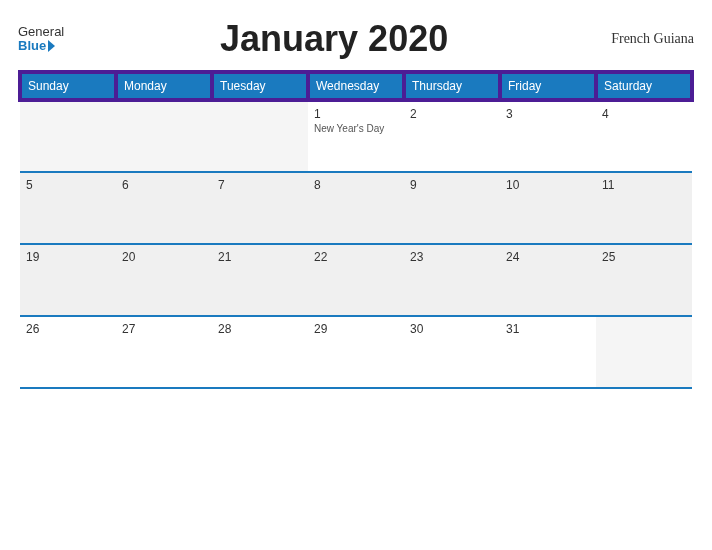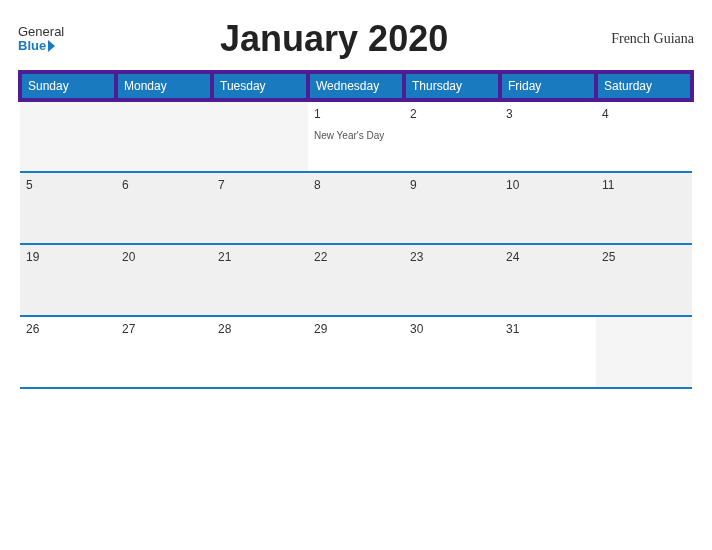--- a/index.html
+++ b/index.html
@@ -89,21 +89,21 @@
     .calendar-grid td.empty {
       background: #f5f5f5;
     }
     .day-number {
       font-size: 12px;
       color: #333;
     }
     .holiday-label {
       font-size: 10px;
       color: #555;
-      margin-top: 9px;
+      margin-top: 2px;
     }
     
     .week-row-even td {
       background: #f0f0f0;
     }
   </style>
 </head>
 <body>
 
 <div class="calendar-container">

